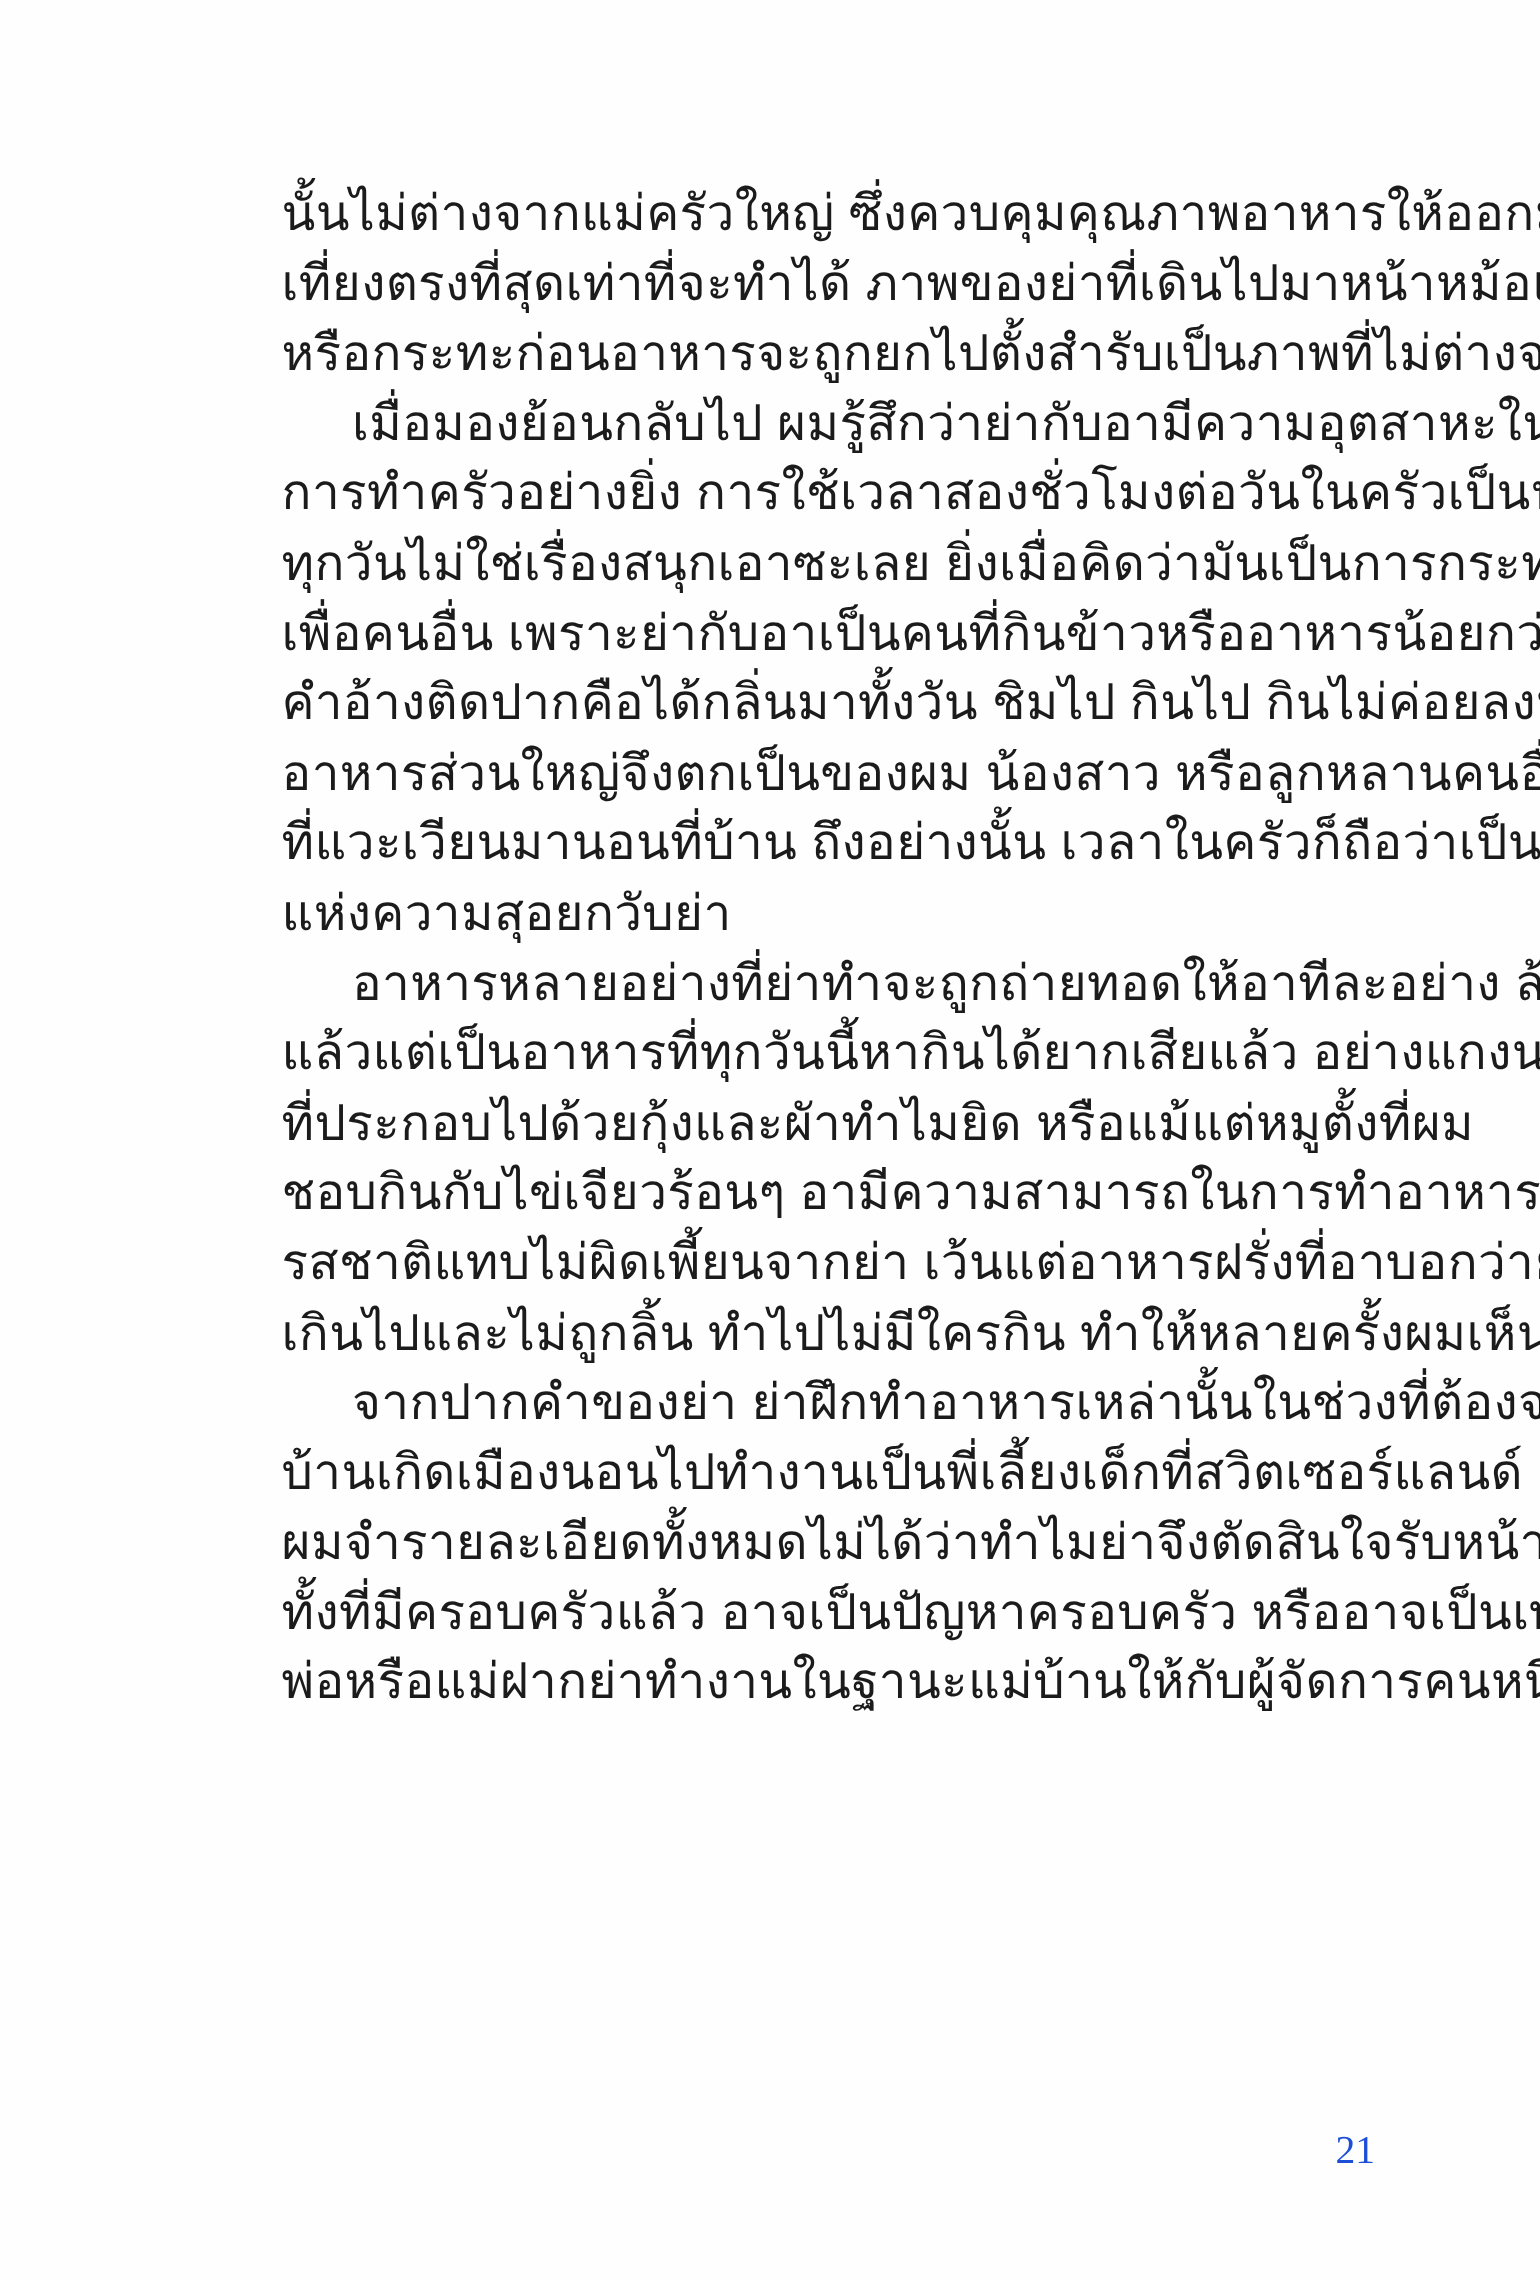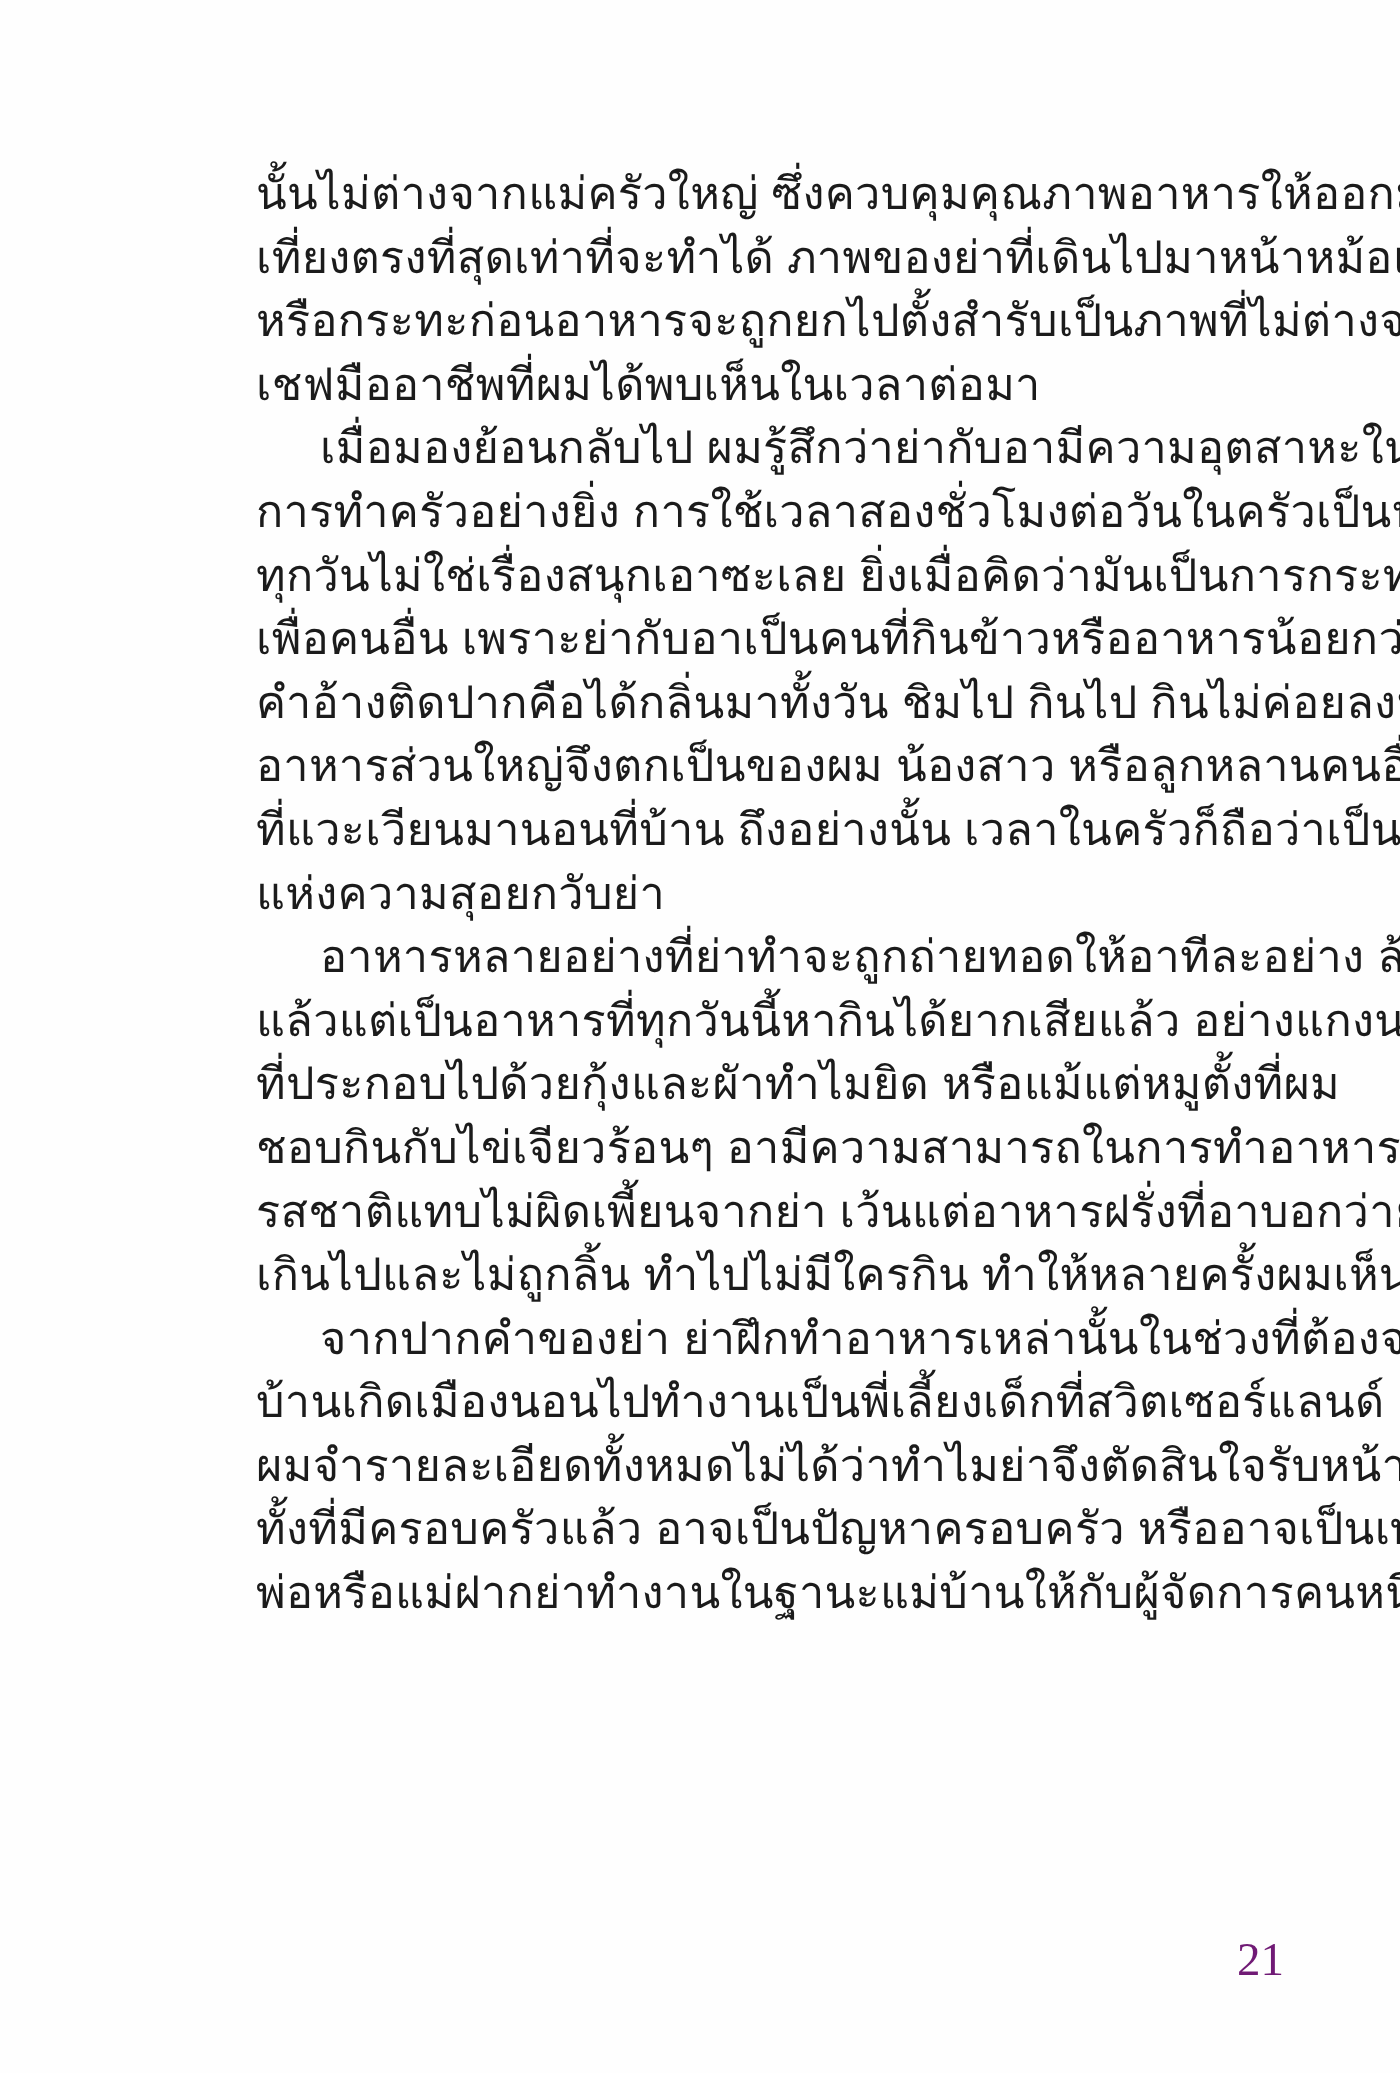--- a/index.html
+++ b/index.html
@@ -35,36 +35,34 @@
     letter-spacing: 0.3px;
   }
   .line.indent {
     padding-left: 64px;
   }
   .page-number {
     position: absolute;
     left: 1214px;
     top: 1936px;
     font-family: "Liberation Serif", serif;
-    font-size: 47px;
-    color: #701a75;
+    font-size: 36px;
+    color: #1d4ed8;
     line-height: 1;
-    margin-left: 23px;
   }
 </style>
 </head>
 <body>
 
 <div class="page">
   <div class="text-block">
       <div class="paragraph">
         <div class="line">นั้นไม่ต่างจากแม่ครัวใหญ่ ซึ่งควบคุมคุณภาพอาหารให้ออกมา</div>
         <div class="line">เที่ยงตรงที่สุดเท่าที่จะทำได้ ภาพของย่าที่เดินไปมาหน้าหม้อแกง</div>
         <div class="line">หรือกระทะก่อนอาหารจะถูกยกไปตั้งสำรับเป็นภาพที่ไม่ต่างจาก</div>
-        <div class="line">เชฟมืออาชีพที่ผมได้พบเห็นในเวลาต่อมา</div>
       </div>
       <div class="paragraph">
         <div class="line indent">เมื่อมองย้อนกลับไป ผมรู้สึกว่าย่ากับอามีความอุตสาหะใน</div>
         <div class="line">การทำครัวอย่างยิ่ง การใช้เวลาสองชั่วโมงต่อวันในครัวเป็นประจำ</div>
         <div class="line">ทุกวันไม่ใช่เรื่องสนุกเอาซะเลย ยิ่งเมื่อคิดว่ามันเป็นการกระทำ</div>
         <div class="line">เพื่อคนอื่น เพราะย่ากับอาเป็นคนที่กินข้าวหรืออาหารน้อยกว่าใคร</div>
         <div class="line">คำอ้างติดปากคือได้กลิ่นมาทั้งวัน ชิมไป กินไป กินไม่ค่อยลงหรอก</div>
         <div class="line">อาหารส่วนใหญ่จึงตกเป็นของผม น้องสาว หรือลูกหลานคนอื่น</div>
         <div class="line">ที่แวะเวียนมานอนที่บ้าน ถึงอย่างนั้น เวลาในครัวก็ถือว่าเป็นเวลา</div>
         <div class="line">แห่งความสุอยกวับย่า</div>

